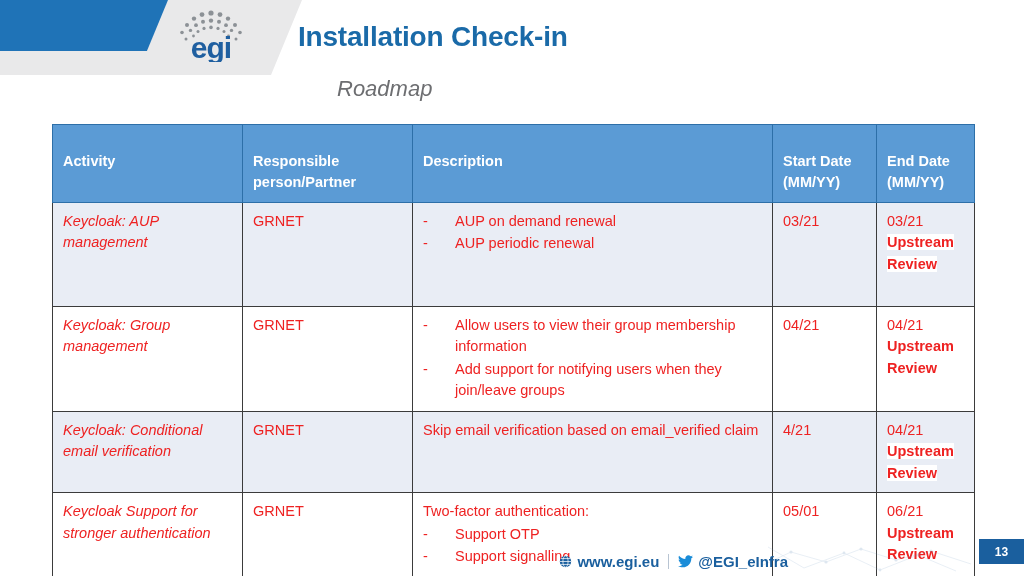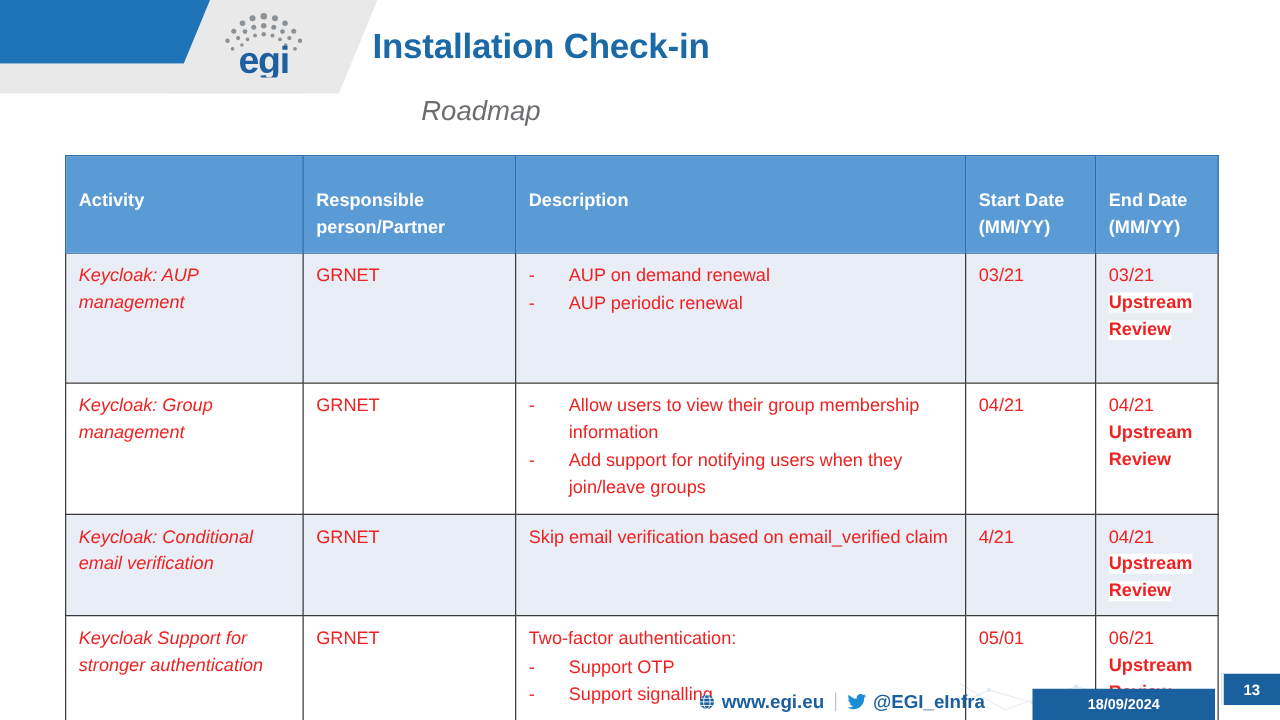--- a/index.html
+++ b/index.html
@@ -374,17 +374,16 @@
       </div>
       <span class="footer-sep"></span>
       <div class="footer-item">
         <svg width="15" height="13" viewBox="0 0 20 17">
           <path fill="#1a8cd8" d="M20 2.0c-0.74 0.33-1.53 0.55-2.36 0.65 0.85-0.51 1.5-1.31 1.8-2.27-0.79 0.47-1.67 0.81-2.6 1C16.1 0.6 15.03 0.1 13.85 0.1c-2.27 0-4.11 1.84-4.11 4.11 0 0.32 0.04 0.64 0.11 0.94C6.43 4.98 3.4 3.35 1.39 0.86 1.04 1.46 0.83 2.16 0.83 2.91c0 1.43 0.73 2.69 1.83 3.42-0.67-0.02-1.31-0.21-1.86-0.51v0.05c0 1.99 1.42 3.66 3.3 4.03-0.34 0.09-0.71 0.14-1.08 0.14-0.27 0-0.52-0.03-0.77-0.07 0.52 1.63 2.04 2.82 3.83 2.85C4.66 13.92 2.92 14.56 1.03 14.56c-0.33 0-0.65-0.02-0.96-0.06 1.79 1.15 3.91 1.81 6.19 1.81 7.43 0 11.49-6.15 11.49-11.48 0-0.18 0-0.35-0.01-0.52C18.53 3.74 19.33 2.93 20 2.0z"></path>
         </svg>
         <span>@EGI_eInfra</span>
       </div>
     </div>
 
-    <div class="date-box">18/09/2024</div>
     <div class="page-box">13</div>
   </div>
 
 </div>
 
 </body></html>

